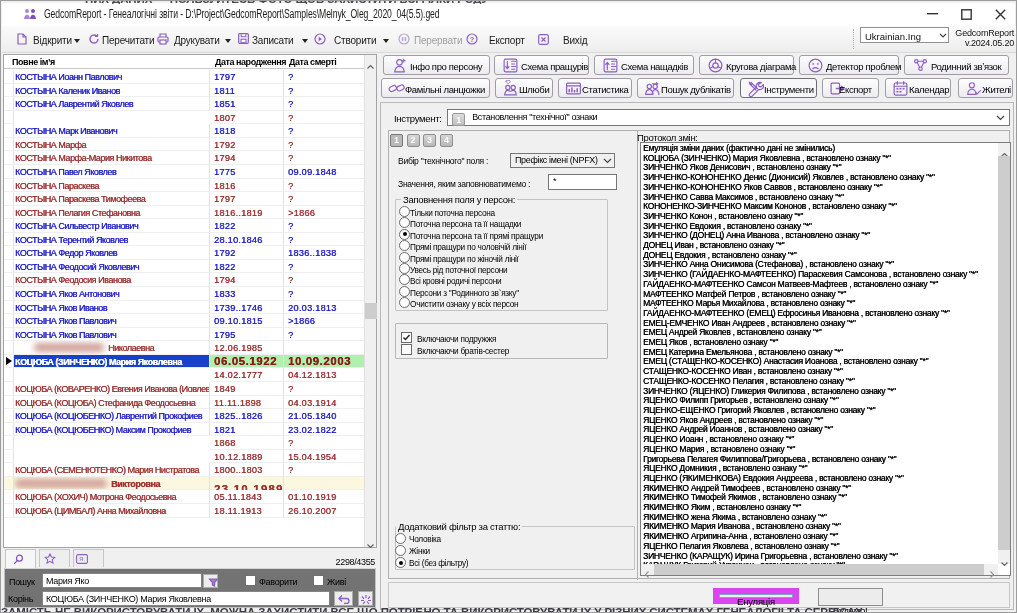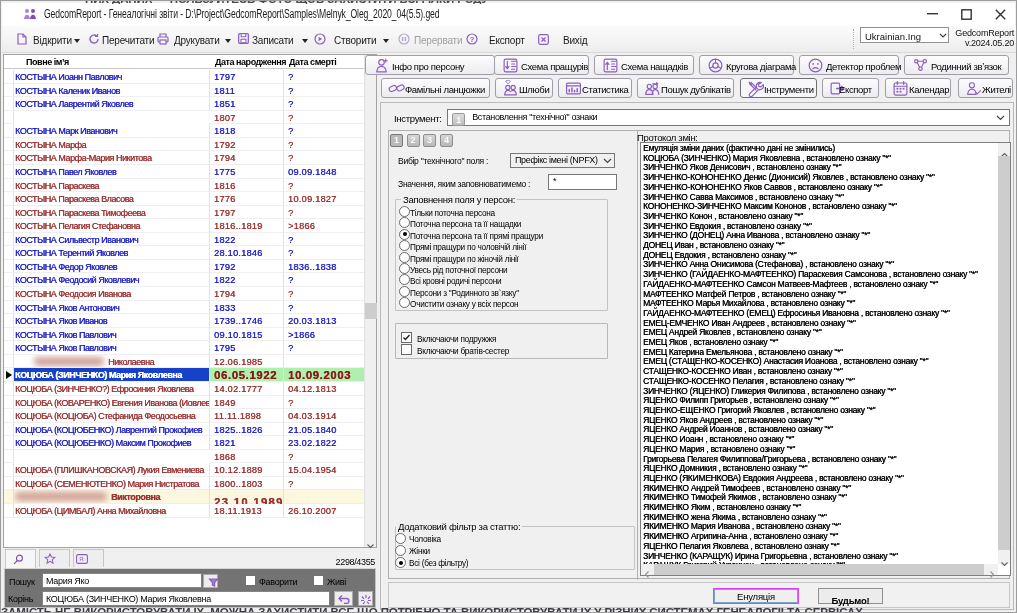--- a/index.html
+++ b/index.html
@@ -64,21 +64,21 @@
 .radio{position:absolute;width:11px;height:11px;border:1px solid #6a6a6a;border-radius:50%;background:#fff}
 .radio.on::after{content:"";position:absolute;left:2.5px;top:2.5px;width:4px;height:4px;border-radius:50%;background:#000}
 .ckb{position:absolute;width:11px;height:11px;border:1px solid #6a6a6a;background:#fff}
 .rlab{position:absolute;font-size:9.5px;letter-spacing:-0.32px;color:#000;white-space:nowrap;transform:scaleX(0.87);transform-origin:0 50%}
 .rlab2{position:absolute;font-size:9.5px;letter-spacing:-0.32px;color:#000;white-space:nowrap;transform:scaleX(0.9);transform-origin:0 50%}
 .rlab3{position:absolute;font-size:9.5px;letter-spacing:-0.32px;color:#000;white-space:nowrap}
 .logbox{position:absolute;left:251px;top:11px;width:371px;height:434px;background:#fff;border:1px solid #7e7e7e}
 .loglines{position:absolute;left:2px;top:1px;width:352px;text-shadow:0.3px 0 0 currentColor;font-size:8.5px;letter-spacing:-0.25px;line-height:9.7px;color:#000;white-space:nowrap;overflow:hidden;height:426px}
 .bstrip{position:absolute;left:7px;top:479px;width:622px;height:26px;border:1px solid #c6c6c6;background:#f1f1f1}
 .btn{position:absolute;font-size:9.5px;letter-spacing:-0.2px;text-align:center;background:#ececec;border:1px solid #8f8f8f}
-.btn.def{border:1px solid #d946ef;box-shadow:0 0 0 1px #7da2ce inset;background:#efefef}
+.btn.def{border:6px solid #d946ef;box-shadow:0 0 0 1px #7da2ce inset;background:#efefef}
 .marq{position:absolute;z-index:5;font-weight:bold;font-size:11.5px;line-height:9px;letter-spacing:-0.1px;color:#3a3a44;white-space:nowrap;overflow:hidden}
 .ic{position:absolute}
 </style></head><body>
 <div class="win">
     <div class="marq" style="left:84px;top:-6.2px;width:422px;height:9px;color:#4a4a52">НИХ ДАНИХ — ПОЛЬЗУЙТЕСЬ ФОТО ЩОБ ЗАХИСТИТИ ВСІ ГІЛКИ РОДУ</div>
 <div class="title">
 <svg class="ic" style="left:20px;top:4px" width="16" height="16" viewBox="0 0 16 16" fill="none" stroke="#8a5fc0" stroke-width="1.2">
         <circle cx="5" cy="4" r="2" fill="#a983d6" stroke="none"></circle>
         <circle cx="11" cy="4" r="2" fill="#7b52b4" stroke="none"></circle>
         <path d="M2 12c.3-2.8 1.5-4.3 3-4.3S7.7 9.2 8 12z" fill="#a983d6" stroke="none"></path>
@@ -142,21 +142,21 @@
         <path d="M3.5 3.5l4 4M7.5 3.5l-4 4"></path>
       </svg>
 <div class="titem" style="left:561px">Вихід</div>
 <div class="abs" style="left:851px;top:3px;width:1px;height:20px;border-left:1px dotted #b0b0b0"></div>
 <div class="lang">Ukrainian.Ing<svg class="ic" style="left:78px;top:5px" width="8" height="5" viewBox="0 0 8 5" fill="none" stroke="#444" stroke-width="1.2">
           <path d="M1 1l3 3 3-3"></path>
         </svg></div>
 <div class="ver">GedcomReport<br>v.2024.05.20</div>
 </div>
 <div class="tblwrap">
-<div class="hdr" style="left:0;width:207px;padding:2px 0 0 22px">Повне імʼя</div>
+<div class="hdr" style="left:0;width:207px;padding:2px 0 0 8px">Повне імʼя</div>
 <div class="hdr" style="left:207px;width:74px;padding:2px 0 0 4px">Дата народження</div>
 <div class="hdr" style="left:281px;width:79px;padding:2px 0 0 4px">Дата смерті</div>
 <div class="rows">
 <div class="trow m">
           <span class="c0"></span>
           <span class="c1">КОСТЫНА Иоанн Павлович</span>
           <span class="c2">1797</span>
           <span class="c3">?</span>
         </div>
 <div class="trow m">
@@ -198,26 +198,20 @@
           <span class="c0"></span>
           <span class="c1">КОСТЫНА Павел Яковлев</span>
           <span class="c2">1775</span>
           <span class="c3">09.09.1848</span>
         </div>
 <div class="trow f">
           <span class="c0"></span>
           <span class="c1">КОСТЫНА Параскева</span>
           <span class="c2">1816</span>
           <span class="c3">?</span>
-        </div>
-<div class="trow f">
-          <span class="c0"></span>
-          <span class="c1">КОСТЫНА Параскева Власова</span>
-          <span class="c2">1776</span>
-          <span class="c3">10.09.1827</span>
         </div>
 <div class="trow f">
           <span class="c0"></span>
           <span class="c1">КОСТЫНА Параскева Тимофеева</span>
           <span class="c2">1797</span>
           <span class="c3">?</span>
         </div>
 <div class="trow f">
           <span class="c0"></span>
           <span class="c1">КОСТЫНА Пелагия Стефановна</span>
@@ -286,21 +280,20 @@
         </div>
 <div class="trow sel">
           <span class="arrow-ind"></span>
           <span class="c0" style="background:#fff"></span>
           <span class="c1">КОЦЮБА (ЗИНЧЕНКО) Мария Яковлевна</span>
           <span class="c2">06.05.1922</span>
           <span class="c3">10.09.2003</span>
         </div>
 <div class="trow f">
           <span class="c0"></span>
-          <span class="c1">КОЦЮБА (ЗИНЧЕНКО?) Ефросиния Яковлева</span>
           <span class="c2">14.02.1777</span>
           <span class="c3">04.12.1813</span>
         </div>
 <div class="trow f">
           <span class="c0"></span>
           <span class="c1">КОЦЮБА (КОВАРЕНКО) Евгения Иванова (Иовлева</span>
           <span class="c2">1849</span>
           <span class="c3">?</span>
         </div>
 <div class="trow f">
@@ -321,35 +314,40 @@
           <span class="c2">1821</span>
           <span class="c3">23.02.1822</span>
         </div>
 <div class="trow f">
           <span class="c0"></span>
           <span class="c2">1868</span>
           <span class="c3">?</span>
         </div>
 <div class="trow f">
           <span class="c0"></span>
-          <span class="c1">КОЦЮБА (ПЛИШКАНОВСКАЯ) Лукия Евмениева</span>
           <span class="c2">10.12.1889</span>
           <span class="c3">15.04.1954</span>
         </div>
 <div class="trow f">
           <span class="c0"></span>
           <span class="c1">КОЦЮБА (СЕМЕНЮТЕНКО) Мария Нистратова</span>
           <span class="c2">1800..1803</span>
           <span class="c3">?</span>
         </div>
 <div class="trow yel f">
           <span class="c0"></span>
           <span class="c1"><span class="blur" style="background:#cf9f97"></span> <b style="margin-left:2px">Викторовна</b></span>
           <span class="c2">23.10.1989</span>
           <span class="c3"></span>
+        </div>
+<div class="trow f">
+          <span class="c0"></span>
+          <span class="c1">КОЦЮБА (ХОХИЧ) Мотрона Феодосьевна</span>
+          <span class="c2">05.11.1843</span>
+          <span class="c3">01.10.1919</span>
         </div>
 <div class="trow f">
           <span class="c0"></span>
           <span class="c1">КОЦЮБА (ЦИМБАЛ) Анна Михайловна</span>
           <span class="c2">18.11.1913</span>
           <span class="c3">26.10.2007</span>
         </div>
 </div>
 <div class="sb" style="left:360px;top:0;width:12px;height:492px;border-left:1px solid #e0e0e0">
 <div class="sbtn" style="top:0;height:13px"><svg width="7" height="4" viewBox="0 0 7 4" style="margin-top:4px">
@@ -400,21 +398,21 @@
           <path d="M1.5 4.5h7a2.5 2.5 0 0 1 0 5H6"></path>
           <path d="M4 1.5l-3 3 3 3"></path>
         </svg>
       </div>
 <div class="sbt" style="left:353px;top:22px;width:15px;height:15px">
         <svg class="ic" style="left:1px;top:2px" width="12" height="11" viewBox="0 0 12 11" fill="none" stroke="#8a5fc0" stroke-width="1.1">
           <path d="M6 1v3M2 2.5l2 2.3M10 2.5L8 4.8M1 6.5h3M8 6.5h3M3 10l2-2.5M9 10L7 7.5" stroke-width="1.2"></path>
         </svg>
       </div>
 </div>
-<div class="rtab" style="left:364px;top:54px;width:130px">
+<div class="rtab" style="left:382px;top:54px;width:107px">
       <svg class="ic" style="left:7px;top:1px" width="17" height="17" viewBox="0 0 16 16" fill="none" stroke="#8a5fc0" stroke-width="1.1" stroke-linecap="round" stroke-linejoin="round">
         <circle cx="8" cy="5" r="2.6"></circle>
         <path d="M3.5 14c.4-3.4 2-5.2 4.5-5.2s4.1 1.8 4.5 5.2z"></path>
         <path d="M12 2v3M10.6 3.5h2.8" stroke-width="1"></path>
       </svg>
       <span class="lb" style="left:26px">Інфо про персону</span>
     </div>
 <div class="rtab" style="left:493px;top:54px;width:95px">
       <svg class="ic" style="left:7px;top:1px" width="17" height="17" viewBox="0 0 16 16" fill="none" stroke="#8a5fc0" stroke-width="1.1" stroke-linecap="round" stroke-linejoin="round">
         <rect x="2" y="2" width="12" height="12" rx="1.5"></rect>
@@ -606,16 +604,16 @@
               </svg></div>
 <div class="th" style="left:13px;top:0;width:330px;height:11px"></div>
 <div class="sbtn" style="right:0;top:0;width:12px;height:11px"><svg width="4" height="7" viewBox="0 0 4 7" style="margin-top:2px">
                 <path d="M0.5 0.5l3 3-3 3" fill="none" stroke="#909090" stroke-width="1.1"></path>
               </svg></div>
 </div>
 </div>
 </div>
 <div class="bstrip">
 <div class="btn def" style="left:324px;top:5px;width:86px;height:16px;padding-top:2px">Енуляція</div>
-<div class="btn" style="left:429px;top:5px;width:65px;height:16px;padding-top:6px;font-weight:bold">Будьмо!</div>
+<div class="btn" style="left:429px;top:5px;width:65px;height:16px;padding-top:16px;font-weight:normal">Будьмо!</div>
 </div>
 </div>
 <div class="marq" style="left:0px;top:607.2px;width:1015px;height:6px;color:#3c3c46">ЗАМІСТЬ НЕ ВИКОРИСТОВУВАТИ ЇХ, МОЖНА ЗАХИСТИТИ ВСЕ ЩО ПОТРІБНО ТА ВИКОРИСТОВУВАТИ ЇХ У РІЗНИХ СИСТЕМАХ ГЕНЕАЛОГІЇ ТА СЕРВІСАХ</div>
   </div>
 </body></html>

